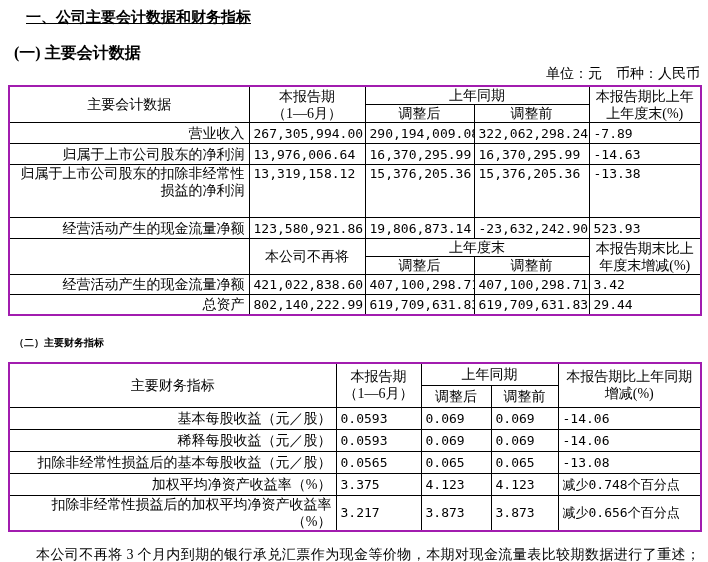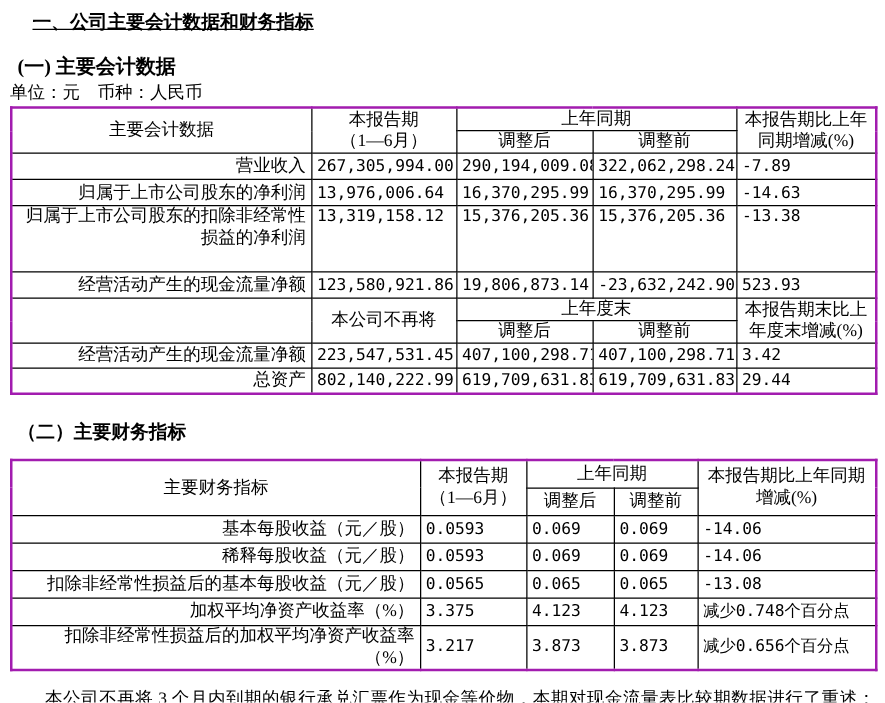--- a/index.html
+++ b/index.html
@@ -1,36 +1,36 @@
 <!DOCTYPE html>
 <html><head>
 <meta charset="utf-8">
 <style>
   html,body{margin:0;padding:0;background:#fff;color:#000;}
   body{width:708px;height:562px;overflow:hidden;
        font-family:"Liberation Serif","DejaVu Serif",serif;font-size:14px;}
   .title1{margin:8px 0 16px 26px;font-size:15px;font-weight:bold;text-decoration:underline;}
   .title2{margin:7px 0 0 14px;font-size:16px;font-weight:bold;}
-  .unit-note{width:692px;margin:1px 0 2px 8px;padding-right:6px;font-size:14px;}
+  .unit-note{width:692px;margin:1px 0 2px 8px;text-align:right;padding-right:6px;font-size:14px;}
   table{border-collapse:collapse;table-layout:fixed;width:692px;margin-left:8px;
         border:2px solid #a21caf;font-size:14px;}
   th,td{border:1px solid #000;padding:0 4px;line-height:17px;overflow:hidden;}
   th{font-weight:normal;text-align:center;vertical-align:middle;}
   .pre{white-space:pre-line;}
   #table1 thead tr{height:18px;}
   #t1-rows td{height:20px;}
   #t1-rows tr:nth-child(3) td{height:52px;vertical-align:top;}
   .band td{height:16px;text-align:center;vertical-align:middle;}
   #t1-rows2 td{height:19px;}
   #table2{margin-top:12px;}
   #table2 thead tr{height:22px;}
   #t2-rows td{height:21px;}
   .c-label{text-align:right;}
   .c-num{text-align:left;font-family:"DejaVu Sans Mono",monospace;font-size:13px;padding-right:6px;}
-  .section2{margin:20px 0 6px 14px;font-size:15px;font-weight:bold;}
+  .section2{margin:20px 0 6px 14px;font-size:10px;font-weight:bold;}
   .notes{width:692px;margin:12px 0 0 8px;}
   .notes-heading{line-height:22px;}
   .note-line{line-height:22px;}
   .note-line.indent{text-indent:2em;}
   .note-line.justify{text-align:justify;text-align-last:justify;}
   .sq{text-decoration:underline wavy #3aa33a 1px;text-underline-offset:3px;}
 </style>
 </head>
 <body>
 
@@ -46,21 +46,21 @@
     <col style="width:115px">
       <col style="width:112px">
   </colgroup>
   <thead>
     <tr>
       <th rowspan="2">主要会计数据</th>
       <th rowspan="2" class="pre">本报告期
 （1—6月）</th>
       <th colspan="2">上年同期</th>
       <th rowspan="2" class="pre">本报告期比上年
-同期增减(%)</th>
+上年度末(%)</th>
     </tr>
     <tr>
       <th>调整后</th>
       <th>调整前</th>
     </tr>
   </thead>
   <tbody id="t1-rows">
       <tr>
         <td class="c-label">营业收入</td>
         <td class="c-num">267,305,994.00</td>
@@ -99,21 +99,21 @@
 年度末增减(%)</td>
     </tr>
     <tr class="band">
       <td>调整后</td>
       <td>调整前</td>
     </tr>
   </tbody>
   <tbody id="t1-rows2">
       <tr>
         <td class="c-label">经营活动产生的现金流量净额</td>
-        <td class="c-num">223,547,531.45</td>
+        <td class="c-num">421,022,838.60</td>
         <td class="c-num">407,100,298.71</td>
         <td class="c-num">407,100,298.71</td>
         <td class="c-num">3.42</td>
       </tr>
       <tr>
         <td class="c-label">总资产</td>
         <td class="c-num">802,140,222.99</td>
         <td class="c-num">619,709,631.83</td>
         <td class="c-num">619,709,631.83</td>
         <td class="c-num">29.44</td>

